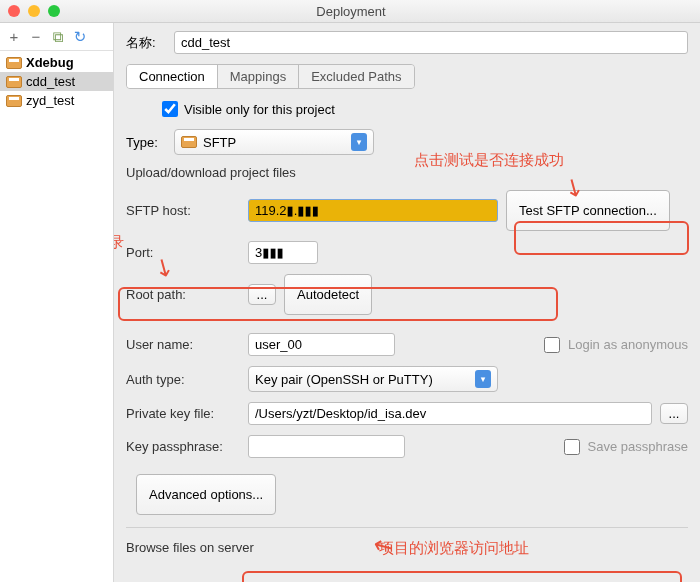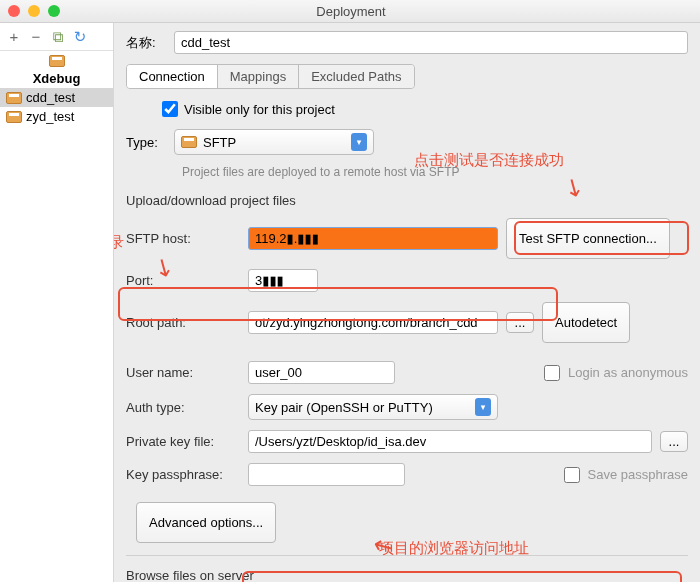--- a/index.html
+++ b/index.html
@@ -10,21 +10,21 @@
     .dot.red { background: #ff5f57; }
     .dot.yellow { background: #ffbd2e; }
     .dot.green { background: #28c940; }
     .title { flex: 1; text-align: center; color: #4a4a4a; font-size: 13px; margin-left: -50px; }
     .content { display: flex; height: calc(100% - 22px); }
     .sidebar { width: 114px; background: #fff; border-right: 1px solid #d7d7d7; }
     .toolbar { height: 28px; display: flex; align-items: center; gap: 2px; padding: 0 4px; border-bottom: 1px solid #e0e0e0; }
     .toolbar span { width: 20px; text-align: center; color: #6a6a6a; cursor: pointer; font-size: 15px; }
     .tree { padding: 2px 0; }
     .tree-item { display: flex; align-items: center; gap: 4px; padding: 2px 6px; cursor: pointer; }
-    .tree-item.bold { font-weight: bold; flex-direction: column; }
+    .tree-item.bold { font-weight: bold; }
     .tree-item.selected { background: #d6d6d6; }
     .sftp-icon { width: 16px; height: 12px; background: #e8a54f; border: 1px solid #c08030; border-radius: 2px; display: inline-block; position: relative; }
     .sftp-icon::after { content: ""; position: absolute; top: 1px; left: 2px; right: 2px; height: 3px; background: #fff; }
     .main { flex: 1; padding: 8px 12px; overflow: hidden; position: relative; }
     .row { display: flex; align-items: center; margin-bottom: 10px; }
     .label-narrow { width: 48px; }
     input[type=text] { background: #fff; border: 1px solid #bdbdbd; border-radius: 3px; padding: 3px 6px; font-size: 13px; width: 100%; }
     .tabs { display: flex; border: 1px solid #bdbdbd; border-radius: 4px; overflow: hidden; width: fit-content; margin-bottom: 12px; justify-content: flex-end; }
     .tab { padding: 4px 12px; background: #f0f0f0; border-right: 1px solid #bdbdbd; cursor: pointer; color: #555; }
     .tab:last-child { border-right: none; }
@@ -99,38 +99,36 @@
     </div>
 
     <div class="row">
       <div class="label-narrow">Type:</div>
       <div class="select" style="width:200px">
         <span class="sftp-icon"></span>
         <span>SFTP</span>
         <span class="select-arrow">▾</span>
       </div>
     </div>
-    <div class="hint">Project files are deployed to a remote host via SFTP</div>
 
     <div class="section-title">Upload/download project files</div>
 
     <div class="field-row">
       <div class="flabel">SFTP host:</div>
-      <input type="text" class="finput" style="background: #f97316; border-color: rgb(122, 167, 224); max-width: 250px;" value="119.2▮.▮▮▮">
+      <input type="text" class="finput" style="background: #eab308; border-color: rgb(122, 167, 224); max-width: 250px;" value="119.2▮.▮▮▮">
       <button class="btn">Test SFTP connection...</button>
     </div>
 
     <div class="field-row">
       <div class="flabel">Port:</div>
       <input type="text" style="width: 70px;" value="3▮▮▮">
     </div>
 
     <div class="field-row">
       <div class="flabel">Root path:</div>
-      <input type="text" class="finput" style="max-width: 250px;" value="ot/zyd.yingzhongtong.com/branch_cdd">
       <button class="btn small-btn">...</button>
       <button class="btn">Autodetect</button>
     </div>
 
     <div style="height:8px"></div>
 
     <div class="field-row">
       <div class="flabel">User name:</div>
       <input type="text" class="finput" style="max-width: 200px;" value="user_00">
       <div style="flex:1"></div>

